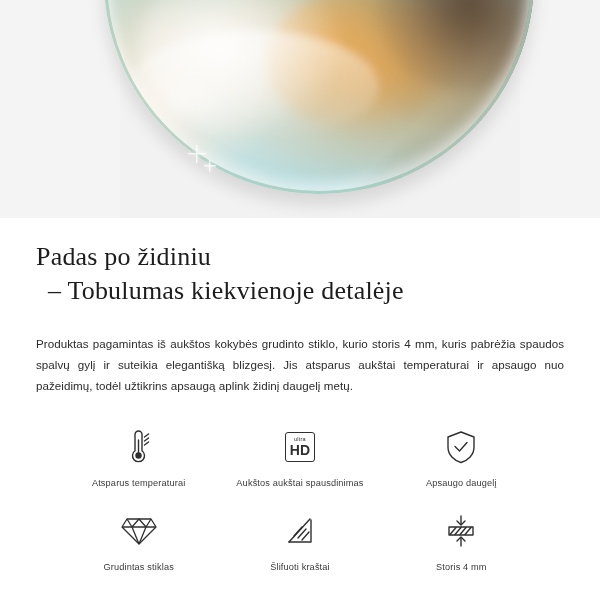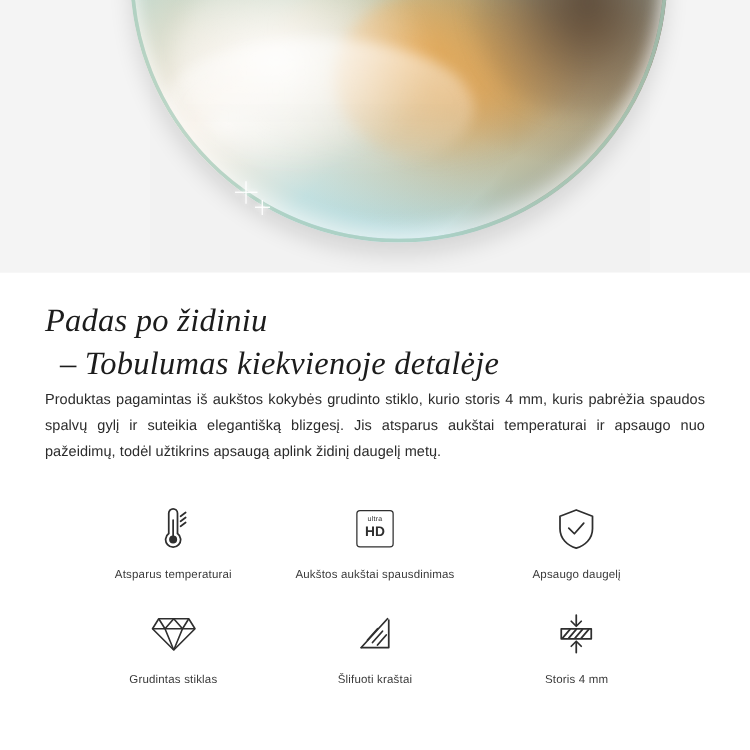--- a/index.html
+++ b/index.html
@@ -138,28 +138,27 @@
   }
   .headline {
     margin: 0;
     padding-top: 22px;
     font-family: "Liberation Serif", serif;
     font-size: 26px;
     line-height: 1.32;
     font-weight: 400;
     color: #1c1c1c;
     letter-spacing: 0.2px;
-    font-style: italic;
   }
   .headline .line2 {
     display: block;
     margin-left: 12px;
   }
   .body-copy {
-    margin: 0 0 0 0;
+    margin: 24px 0 0 0;
     font-size: 11.6px;
     line-height: 1.82;
     color: #2b2b2b;
     text-align: justify;
     max-width: 536px;
     letter-spacing: 0.05px;
   }
 
   
   .features {
@@ -198,21 +197,21 @@
     align-items: center;
     justify-content: center;
     line-height: 1;
   }
   .ultrahd-top {
     font-size: 5.6px;
     letter-spacing: 0.2px;
     color: #2f2f2f;
   }
   .ultrahd-bottom {
-    font-size: 11px;
+    font-size: 14px;
     font-weight: bold;
     color: #2f2f2f;
     margin-top: 1px;
   }
 </style>
 </head>
 <body>
 
 <div class="page">
 

